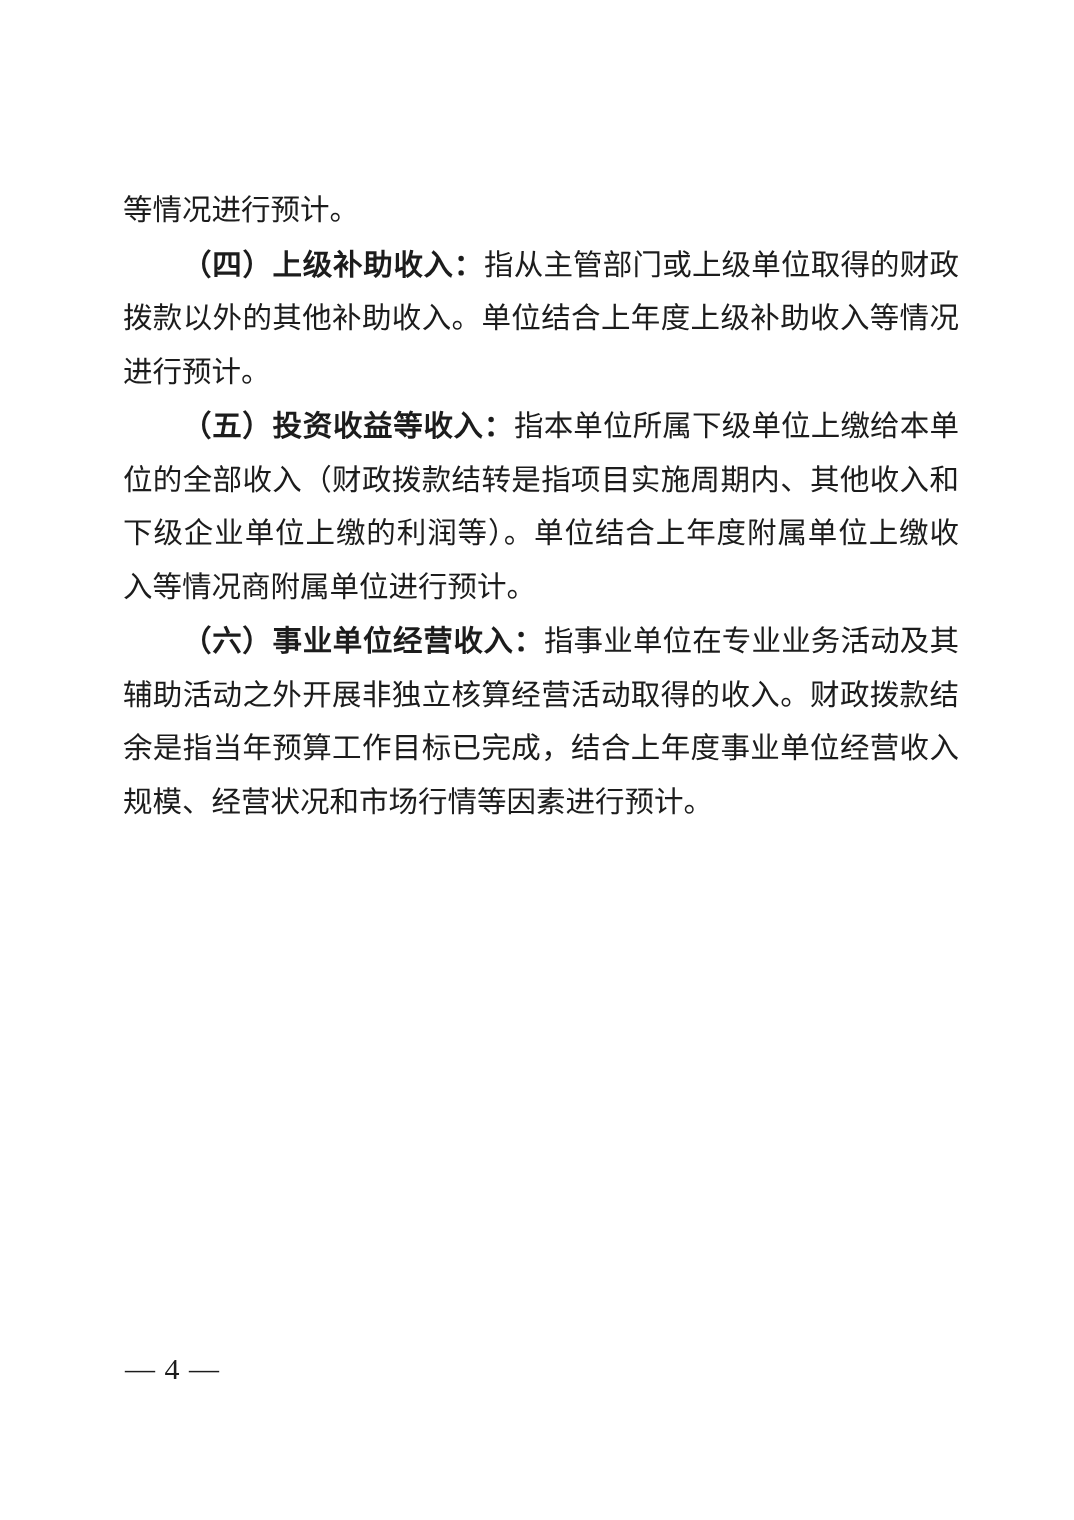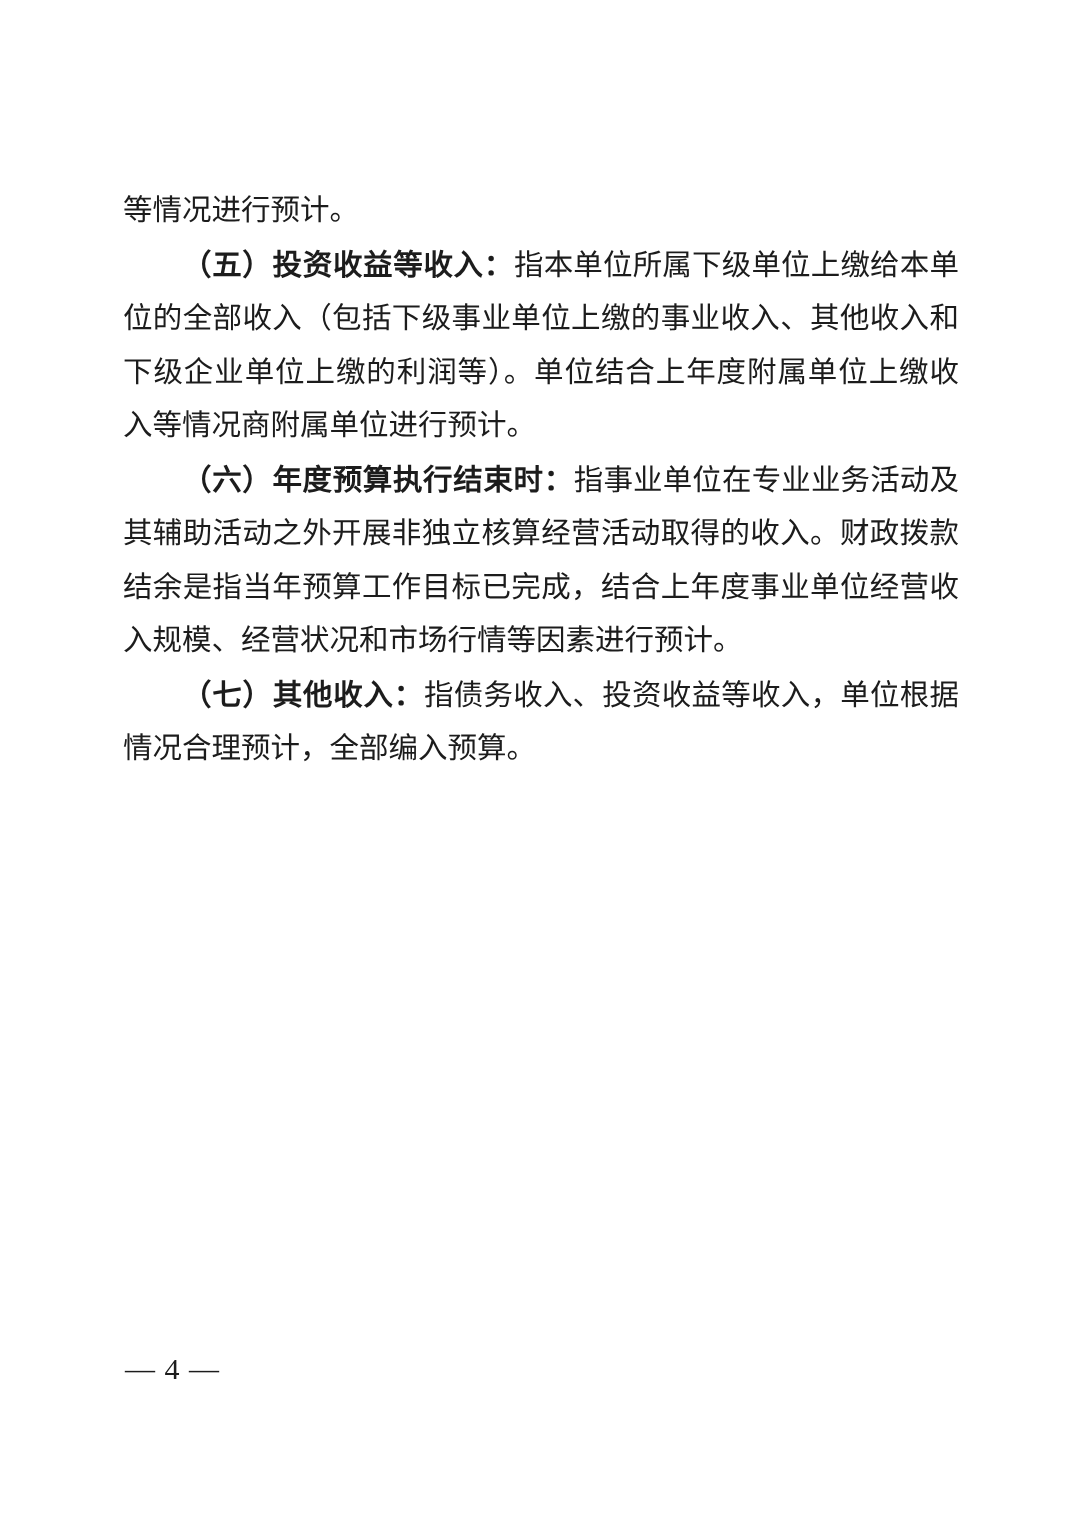--- a/index.html
+++ b/index.html
@@ -55,25 +55,25 @@
 </style>
 </head>
 <body>
 
 <div class="page">
 
   <div class="text-block">
 
     <p class="para continuation"><span>等情况进行预计。</span></p>
 
+    <p class="para"><span class="para-head">（四）上级补助收入：</span><span>指从主管部门或上级单位取得的财政拨款以外的其他补助收入。单位结合上年度上级补助收入等情况进行预计。</span></p>
 
-    <p class="para"><span class="para-head">（五）投资收益等收入：</span><span>指本单位所属下级单位上缴给本单位的全部收入（包括下级事业单位上缴的事业收入、其他收入和下级企业单位上缴的利润等）。单位结合上年度附属单位上缴收入等情况商附属单位进行预计。</span></p>
+    <p class="para"><span class="para-head">（五）投资收益等收入：</span><span>指本单位所属下级单位上缴给本单位的全部收入（财政拨款结转是指项目实施周期内、其他收入和下级企业单位上缴的利润等）。单位结合上年度附属单位上缴收入等情况商附属单位进行预计。</span></p>
 
-    <p class="para"><span class="para-head">（六）年度预算执行结束时：</span><span>指事业单位在专业业务活动及其辅助活动之外开展非独立核算经营活动取得的收入。财政拨款结余是指当年预算工作目标已完成，结合上年度事业单位经营收入规模、经营状况和市场行情等因素进行预计。</span></p>
+    <p class="para"><span class="para-head">（六）事业单位经营收入：</span><span>指事业单位在专业业务活动及其辅助活动之外开展非独立核算经营活动取得的收入。财政拨款结余是指当年预算工作目标已完成，结合上年度事业单位经营收入规模、经营状况和市场行情等因素进行预计。</span></p>
 
-    <p class="para"><span class="para-head">（七）其他收入：</span><span>指债务收入、投资收益等收入，单位根据情况合理预计，全部编入预算。</span></p>
 
 
   </div>
 
   <div class="footer">— 4 —</div>
 
 </div>
 
 </body></html>

